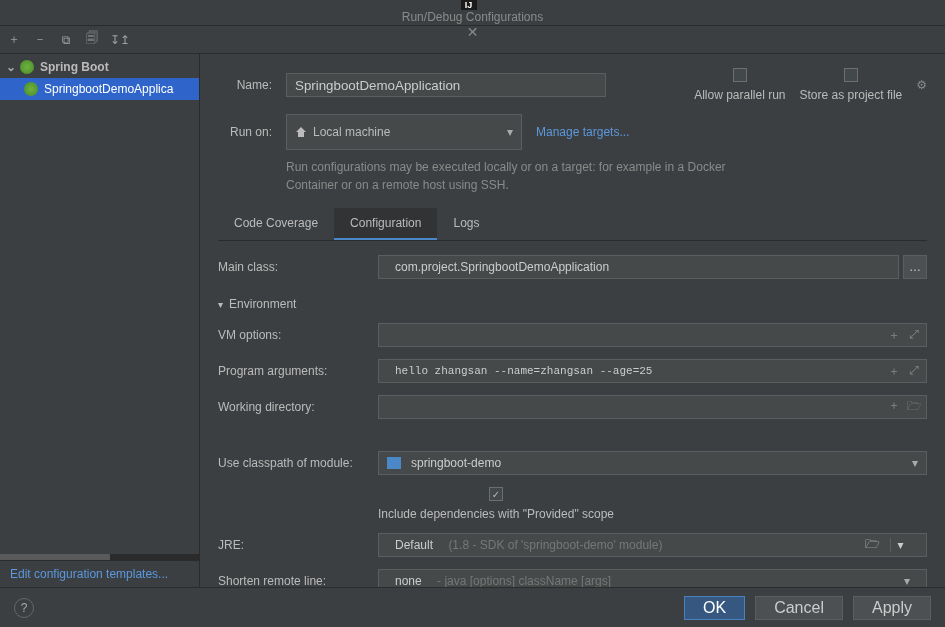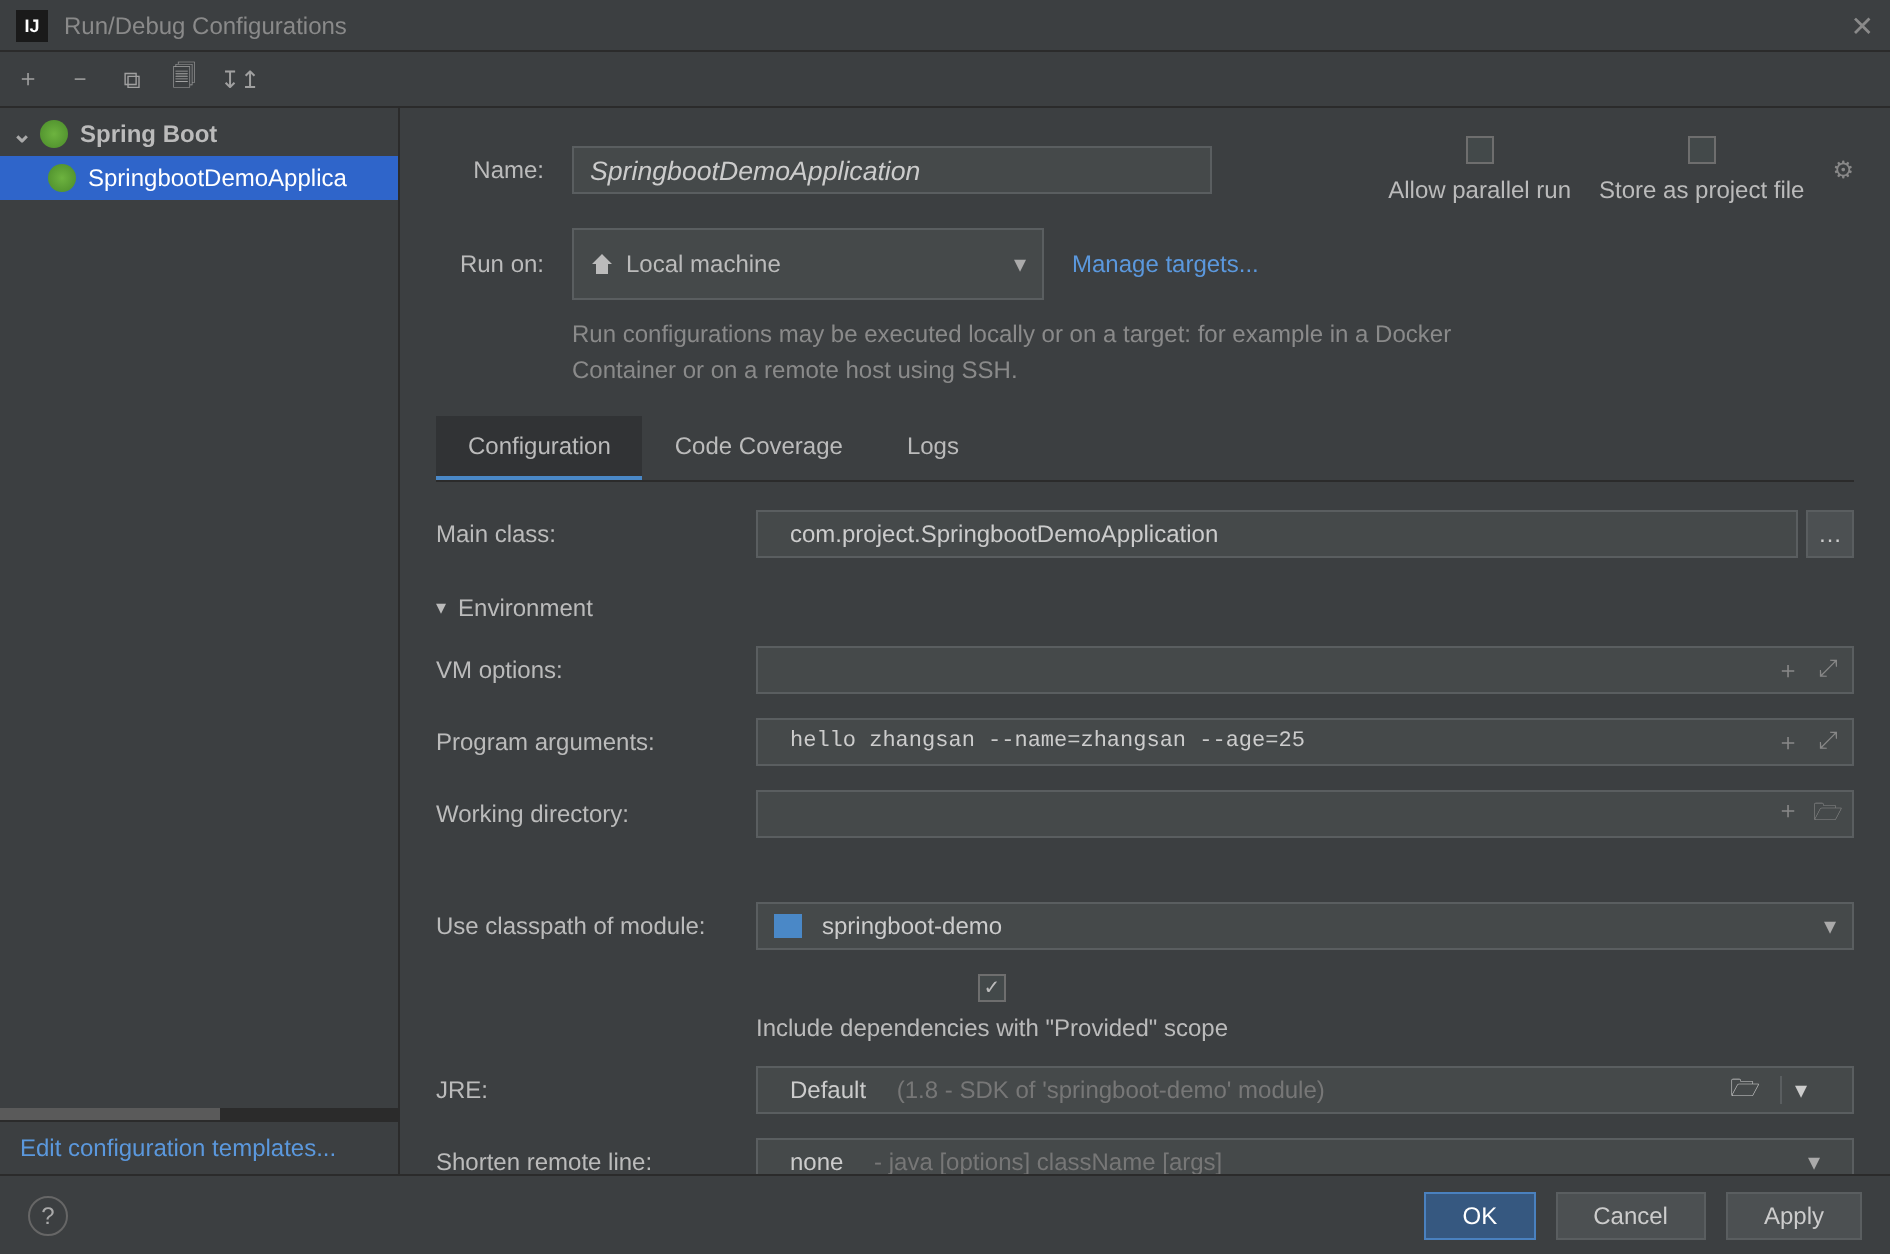--- a/index.html
+++ b/index.html
@@ -14,20 +14,21 @@
   display: flex;
   flex-direction: column;
 }
 .titlebar {
   height: 26px;
   background: #3c3f41;
   display: flex;
   align-items: center;
   padding: 0 8px;
   border-bottom: 1px solid #2b2b2b;
+  flex-direction: column;
 }
 .app-icon {
   width: 16px; height: 16px;
   background: #1a1a1a;
   color: #fff;
   font-size: 9px;
   font-weight: bold;
   display: inline-flex;
   align-items: center;
   justify-content: center;
@@ -115,21 +116,21 @@
 }
 .row .lbl { width: 150px; color: #bbbbbb; text-align: right; }
 .row .lbl.tight { width: 54px; }
 .txt-input {
   background: #45494a;
   border: 1px solid #5a5e60;
   color: #ccc;
   height: 24px;
   padding: 0 8px;
 }
-.txt-input.name { width: 320px; font-style: italic; }
+.txt-input.name { width: 320px; }
 .chk {
   display: inline-flex;
   align-items: center;
   gap: 6px;
   cursor: pointer;
   flex-direction: column;
 }
 .chkbox {
   width: 14px; height: 14px;
   border: 1px solid #6e6e6e;
@@ -275,21 +276,21 @@
   cursor: pointer;
 }
 .bottombar .spacer { flex: 1; }
 .btn {
   height: 24px;
   padding: 0 18px;
   background: #4c5052;
   border: 1px solid #5a5e60;
   color: #ccc;
   cursor: pointer;
-  font-size: 12px;
+  font-size: 16px;
 }
 .btn.primary {
   background: #365880;
   border: 1px solid #4a81bf;
   color: #fff;
 }
 .combo-drop-sep {
   width: 20px;
   border-left: 1px solid #5a5e60;
   margin-left: 4px;
@@ -357,22 +358,22 @@
             </svg>
         </span>
         <span>Local machine</span>
         <span class="drop">▾</span>
       </div>
       <span class="link">Manage targets...</span>
     </div>
     <div class="hint">Run configurations may be executed locally or on a target: for example in a Docker Container or on a remote host using SSH.</div>
 
     <div class="tabs">
+      <div class="tab">Code Coverage</div>
       <div class="tab active">Configuration</div>
-      <div class="tab">Code Coverage</div>
       <div class="tab">Logs</div>
     </div>
 
     <div class="form-area">
       <div class="form-row">
         <span class="flabel">Main class:</span>
         <div class="field">
           <input value="com.project.SpringbootDemoApplication" style="">
         </div>
         <div class="aux-btn">…</div>

